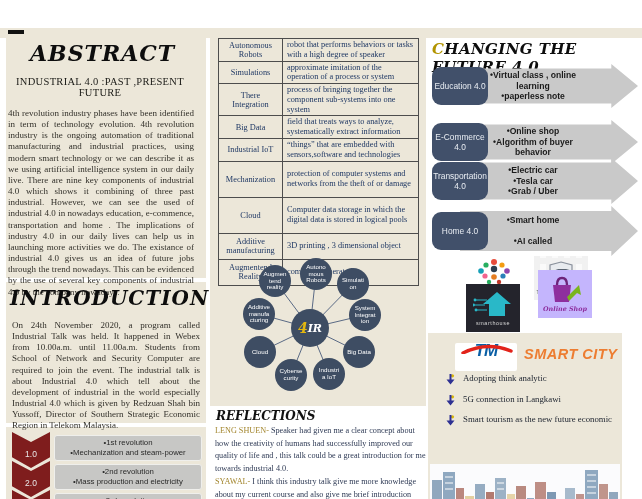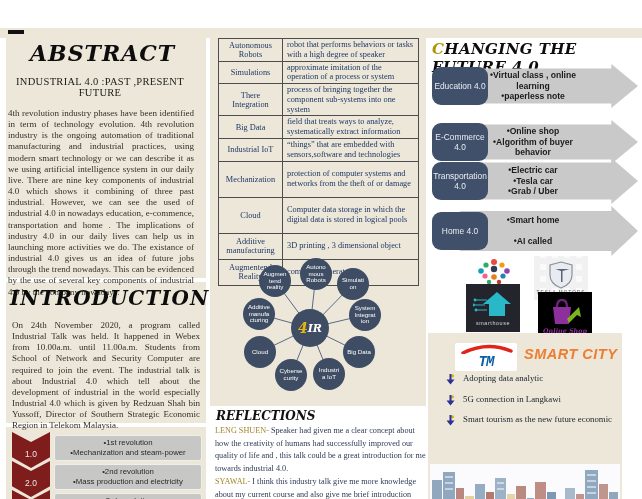--- a/index.html
+++ b/index.html
@@ -114,31 +114,31 @@
   #tesla-tile {
     left:534px; top:228px; width:54px; height:44px;
     background:
       repeating-linear-gradient(0deg,#f1f1f1 0 6px,transparent 6px 12px),
       repeating-linear-gradient(90deg,#f1f1f1 0 6px,#fafafa 6px 12px);
   }
   #tesla-caption { font-family:"Liberation Sans",sans-serif; font-size:4.6px; letter-spacing:1.1px; color:#5a5f66; margin-top:1px; }
   #bulb-tile { left:468px; top:226px; width:52px; height:46px; background:#ffffff; }
   #smarthouse-tile { left:466px; top:256px; width:54px; height:48px; background:#24242c; }
   #smarthouse-caption { font-family:"Liberation Sans",sans-serif; font-size:5.4px; color:#d8d8d8; letter-spacing:.6px; }
-  #onlineshop-tile { left:538px; top:264px; width:54px; height:48px; background:#000000;text-align:center; }
+  #onlineshop-tile { left:538px; top:242px; width:54px; height:48px; background:#c4b5fd;text-align:center; }
   #onlineshop-caption { font-family:"DejaVu Serif",serif; font-style:italic; font-weight:bold; font-size:6.4px; color:#8e2f9e; }
 
   #panel-smartcity { left:428px; top:305px; width:194px; height:190px; }
   #tm-box {
     position:absolute; left:455px; top:315px; width:62px; height:28px; background:#ffffff;
     border-radius:2px; display:flex; align-items:flex-end; justify-content:center;
   }
   #tm-letters {
-    font-family:Liberation Mono, monospace; font-weight:bold; font-style:italic;
-    font-size:14px; color:#0a5fa5; letter-spacing:-1px; line-height:1; padding-bottom:2px;
+    font-family:Liberation Sans, sans-serif; font-weight:bold; font-style:italic;
+    font-size:17px; color:#0a5fa5; letter-spacing:-1px; line-height:1; padding-bottom:12px;
   }
   #tm-swoosh { position:absolute; left:6px; top:1px; }
   #smartcity-title {
     position:absolute; left:524px; top:318px; font-family:"Liberation Sans",sans-serif;
     font-weight:bold; font-style:italic; font-size:14.5px; color:#ed7d31; letter-spacing:.5px;
   }
   #smartcity-list { position:absolute; left:446px; top:345px; width:170px; }
   #smartcity-list .sc-item { display:flex; align-items:flex-start; margin-bottom:8.5px; }
   #smartcity-list .sc-bullet { margin-right:8px; flex:0 0 auto; margin-top:1px; }
   #smartcity-list .sc-text { font-size:8.8px; color:#222833; line-height:1.2; }
@@ -384,21 +384,21 @@
     <div id="tm-letters">TM</div>
   </div>
   <div id="smartcity-title">SMART CITY</div>
 
   <div id="smartcity-list">
     <div class="sc-item">
       <svg class="sc-bullet" width="9" height="11">
           <circle cx="6.5" cy="1.8" r="1.6" fill="#d8b50a"></circle>
           <path d="M3.5 0 L3.5 6 L0.5 6 L4.5 11 L8.5 6 L5.5 6 L5.5 0 Z" fill="#2e3192" transform="translate(0,-0.5)"></path>
         </svg>
-      <span class="sc-text">Adopting data analytic</span>
+      <span class="sc-text">Adopting think analytic</span>
     </div>
     <div class="sc-item">
       <svg class="sc-bullet" width="9" height="11">
           <circle cx="6.5" cy="1.8" r="1.6" fill="#d8b50a"></circle>
           <path d="M3.5 0 L3.5 6 L0.5 6 L4.5 11 L8.5 6 L5.5 6 L5.5 0 Z" fill="#2e3192" transform="translate(0,-0.5)"></path>
         </svg>
       <span class="sc-text">5G connection in Langkawi</span>
     </div>
     <div class="sc-item">
       <svg class="sc-bullet" width="9" height="11">

